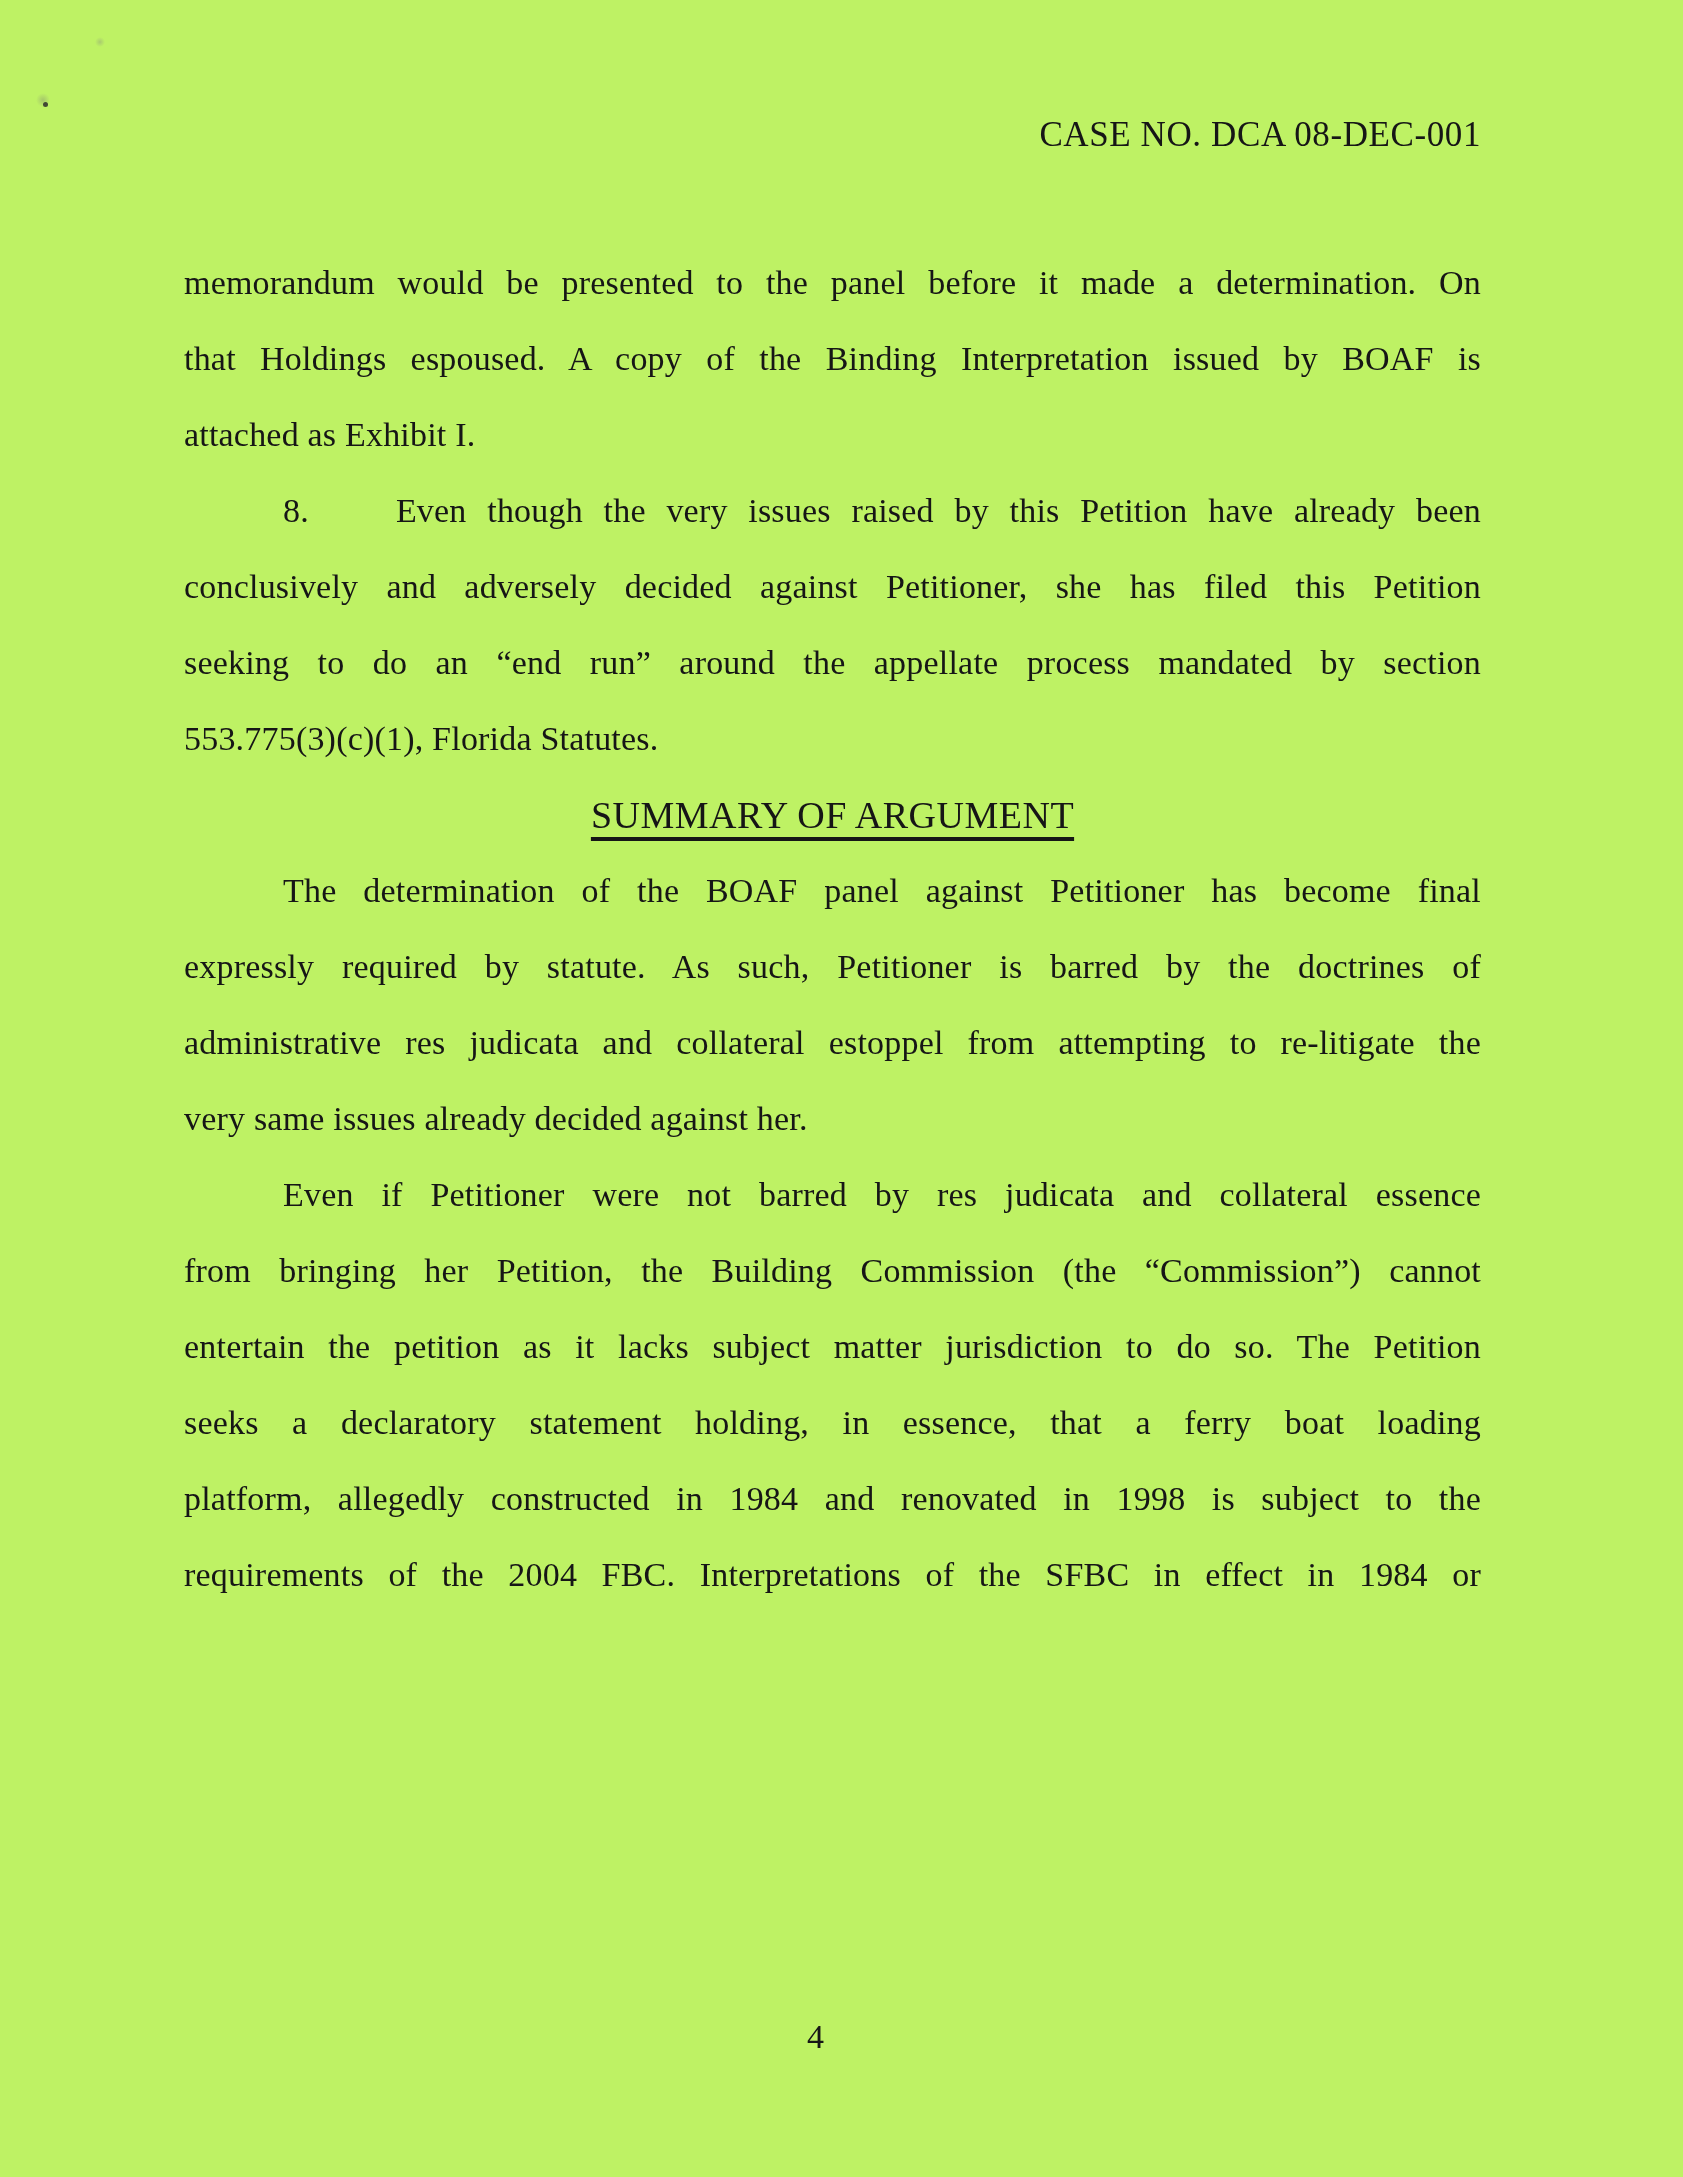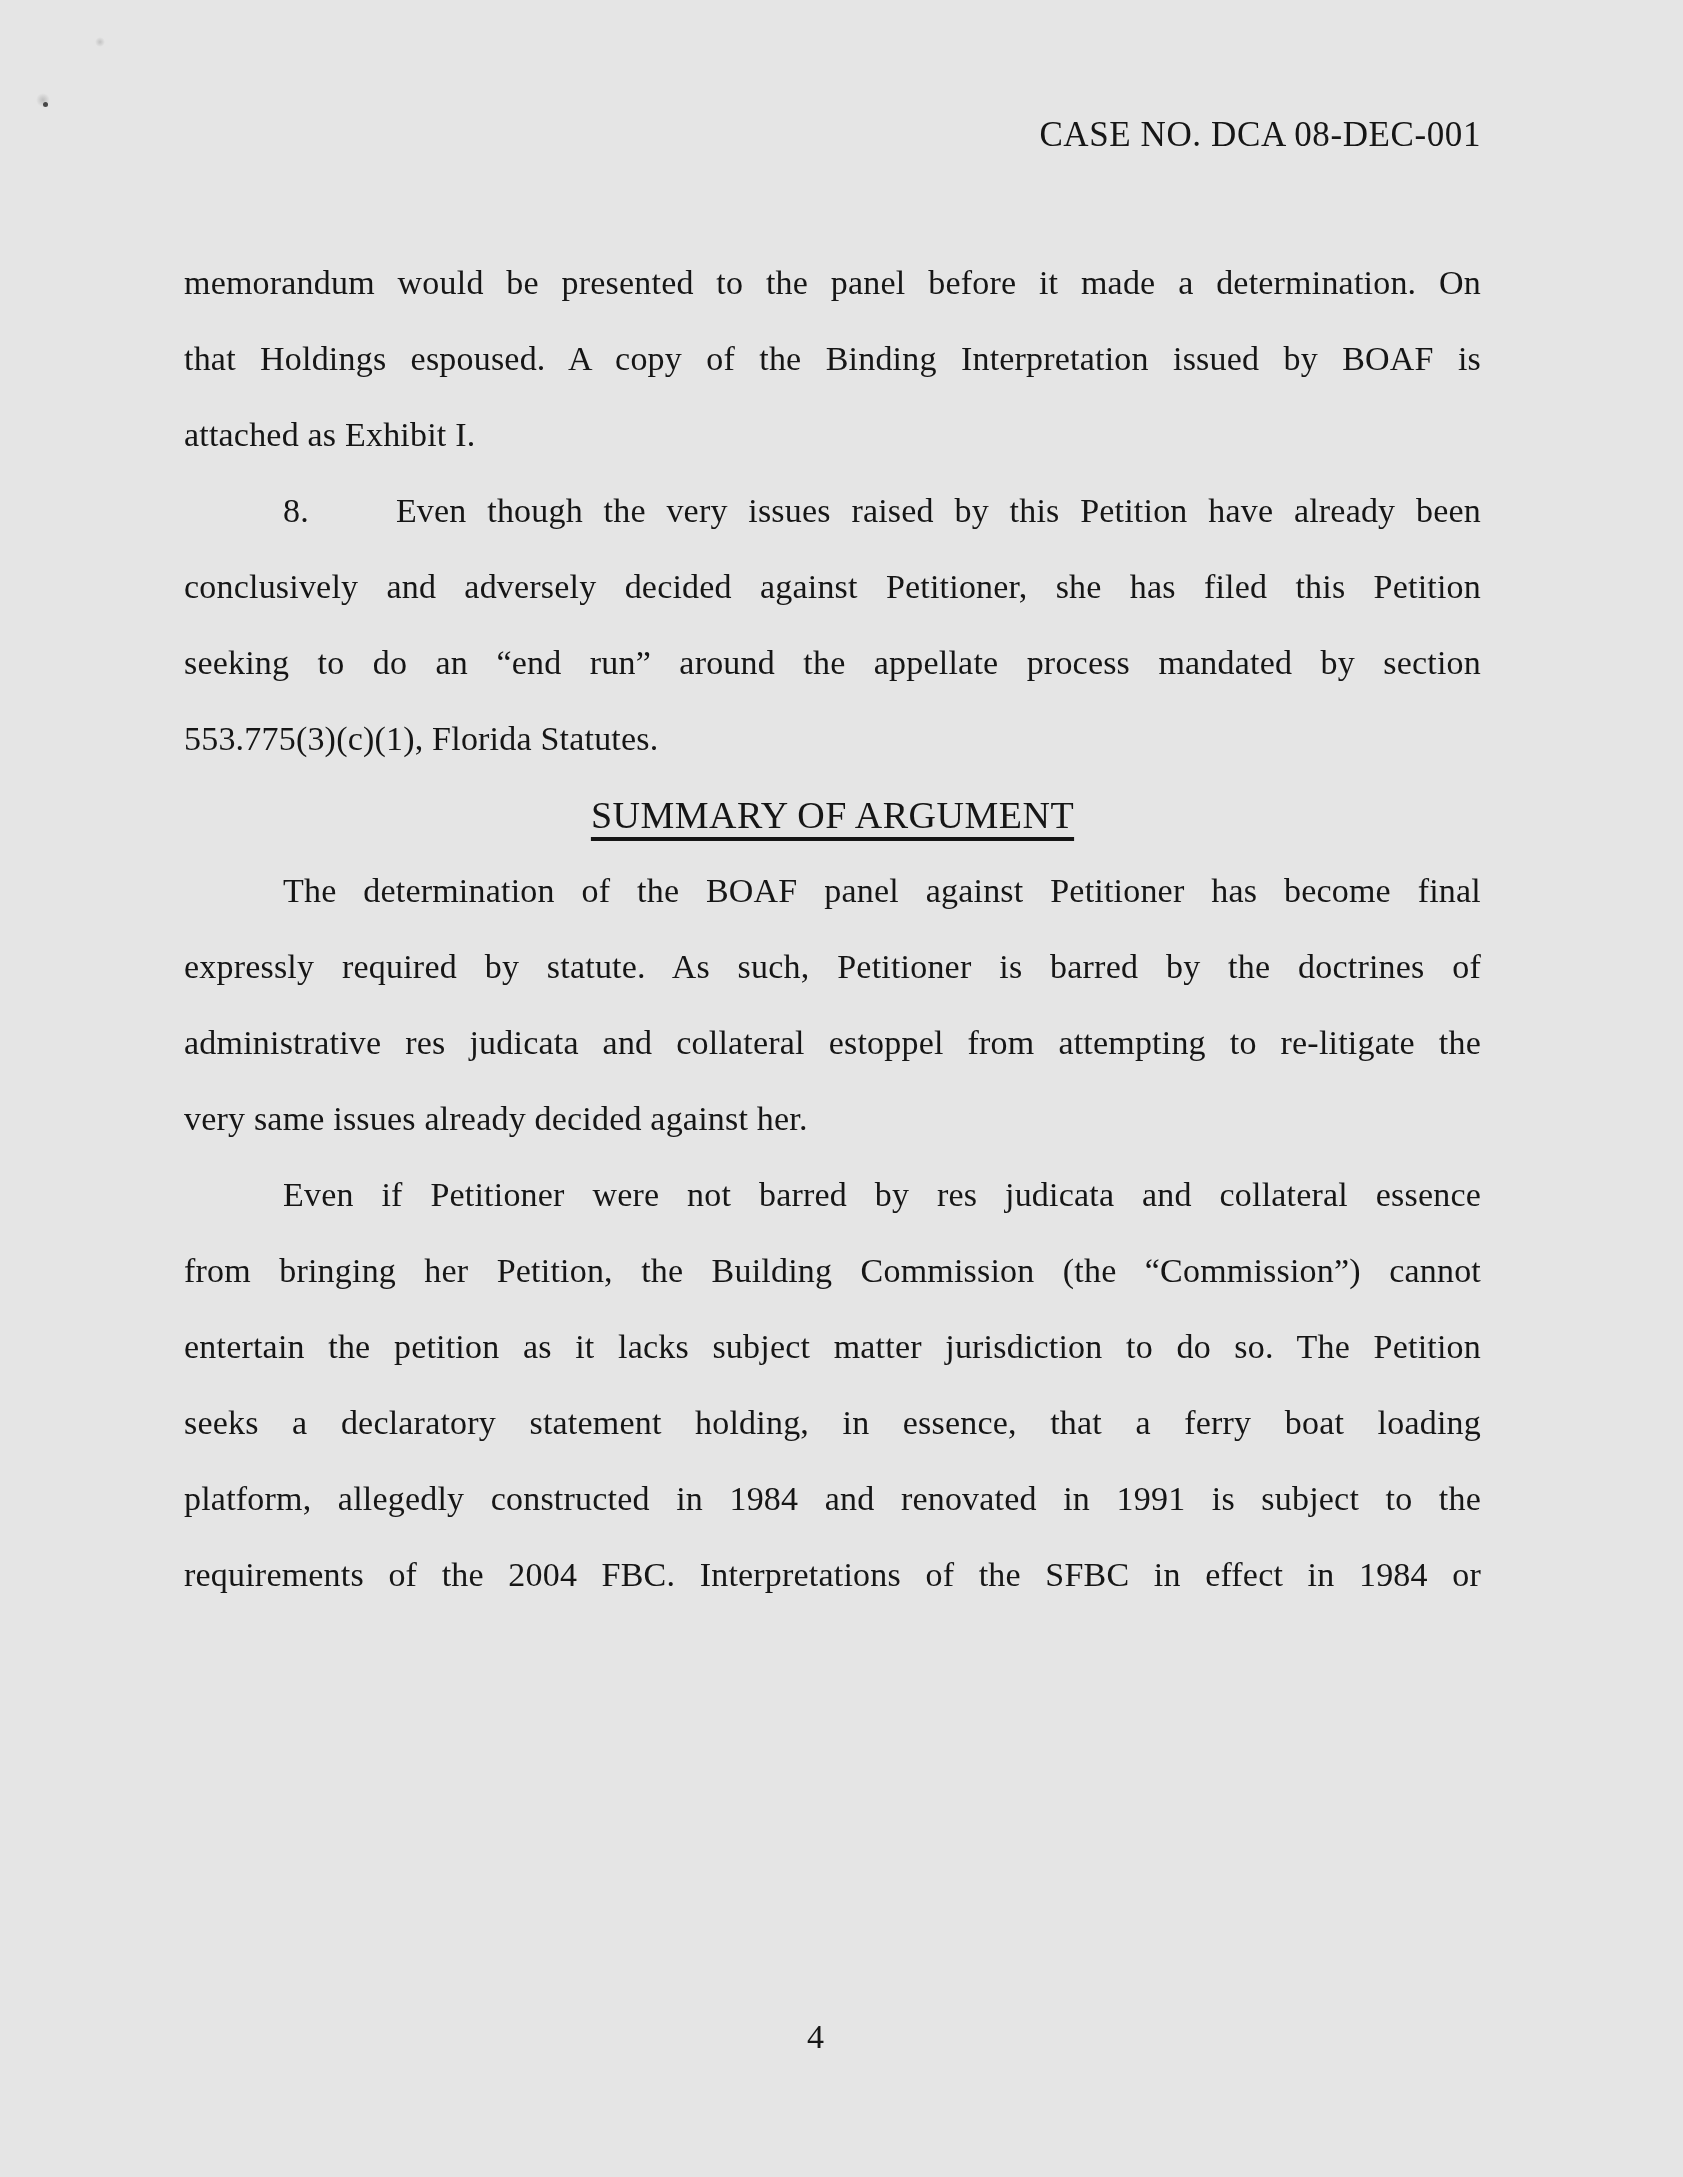--- a/index.html
+++ b/index.html
@@ -4,21 +4,21 @@
 <style>
   html, body {
     margin: 0;
     padding: 0;
     background: #ffffff;
   }
   .page {
     position: relative;
     width: 1683px;
     height: 2177px;
-    background: #e5e5e5;
+    background: #bef264;
     color: #161616;
     font-family: "Liberation Serif", "DejaVu Serif", serif;
     overflow: hidden;
   }
   
   .speck {
     position: absolute;
     border-radius: 50%;
   }
   .speck.s1 {
@@ -117,21 +117,21 @@
 
     <div class="line j in">The determination of the BOAF panel against Petitioner has become final</div>
     <div class="line j">expressly required by statute.  As such, Petitioner is barred by the doctrines of</div>
     <div class="line j">administrative res judicata and collateral estoppel from attempting to re-litigate the</div>
     <div class="line l">very same issues already decided against her.</div>
 
     <div class="line j in">Even if Petitioner were not barred by res judicata and collateral essence</div>
     <div class="line j">from bringing her Petition, the Building Commission (the “Commission”) cannot</div>
     <div class="line j">entertain the petition as it lacks subject matter jurisdiction to do so.  The Petition</div>
     <div class="line j">seeks a declaratory statement holding, in essence, that a ferry boat loading</div>
-    <div class="line j">platform, allegedly constructed in 1984 and renovated in 1991 is subject to the</div>
+    <div class="line j">platform, allegedly constructed in 1984 and renovated in 1998 is subject to the</div>
     <div class="line j">requirements of the 2004 FBC.  Interpretations of the SFBC in effect in 1984 or</div>
 
   </div>
 
   <div class="page-number">4</div>
 
 </div>
 
 
 </body></html>

